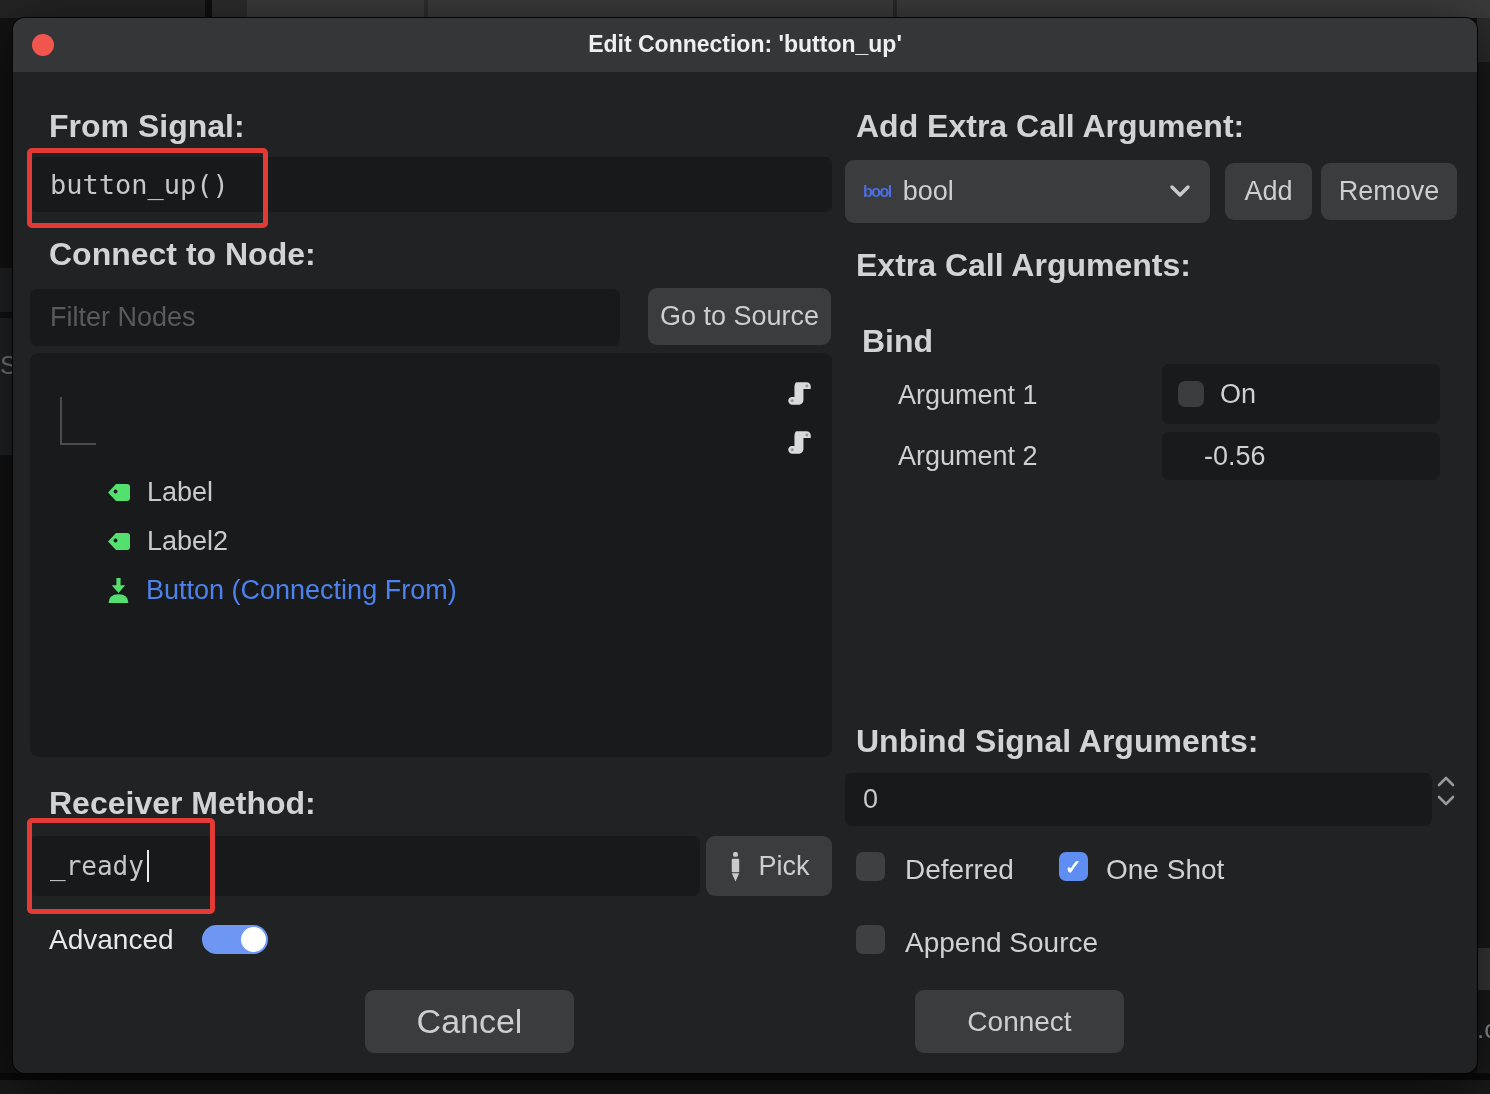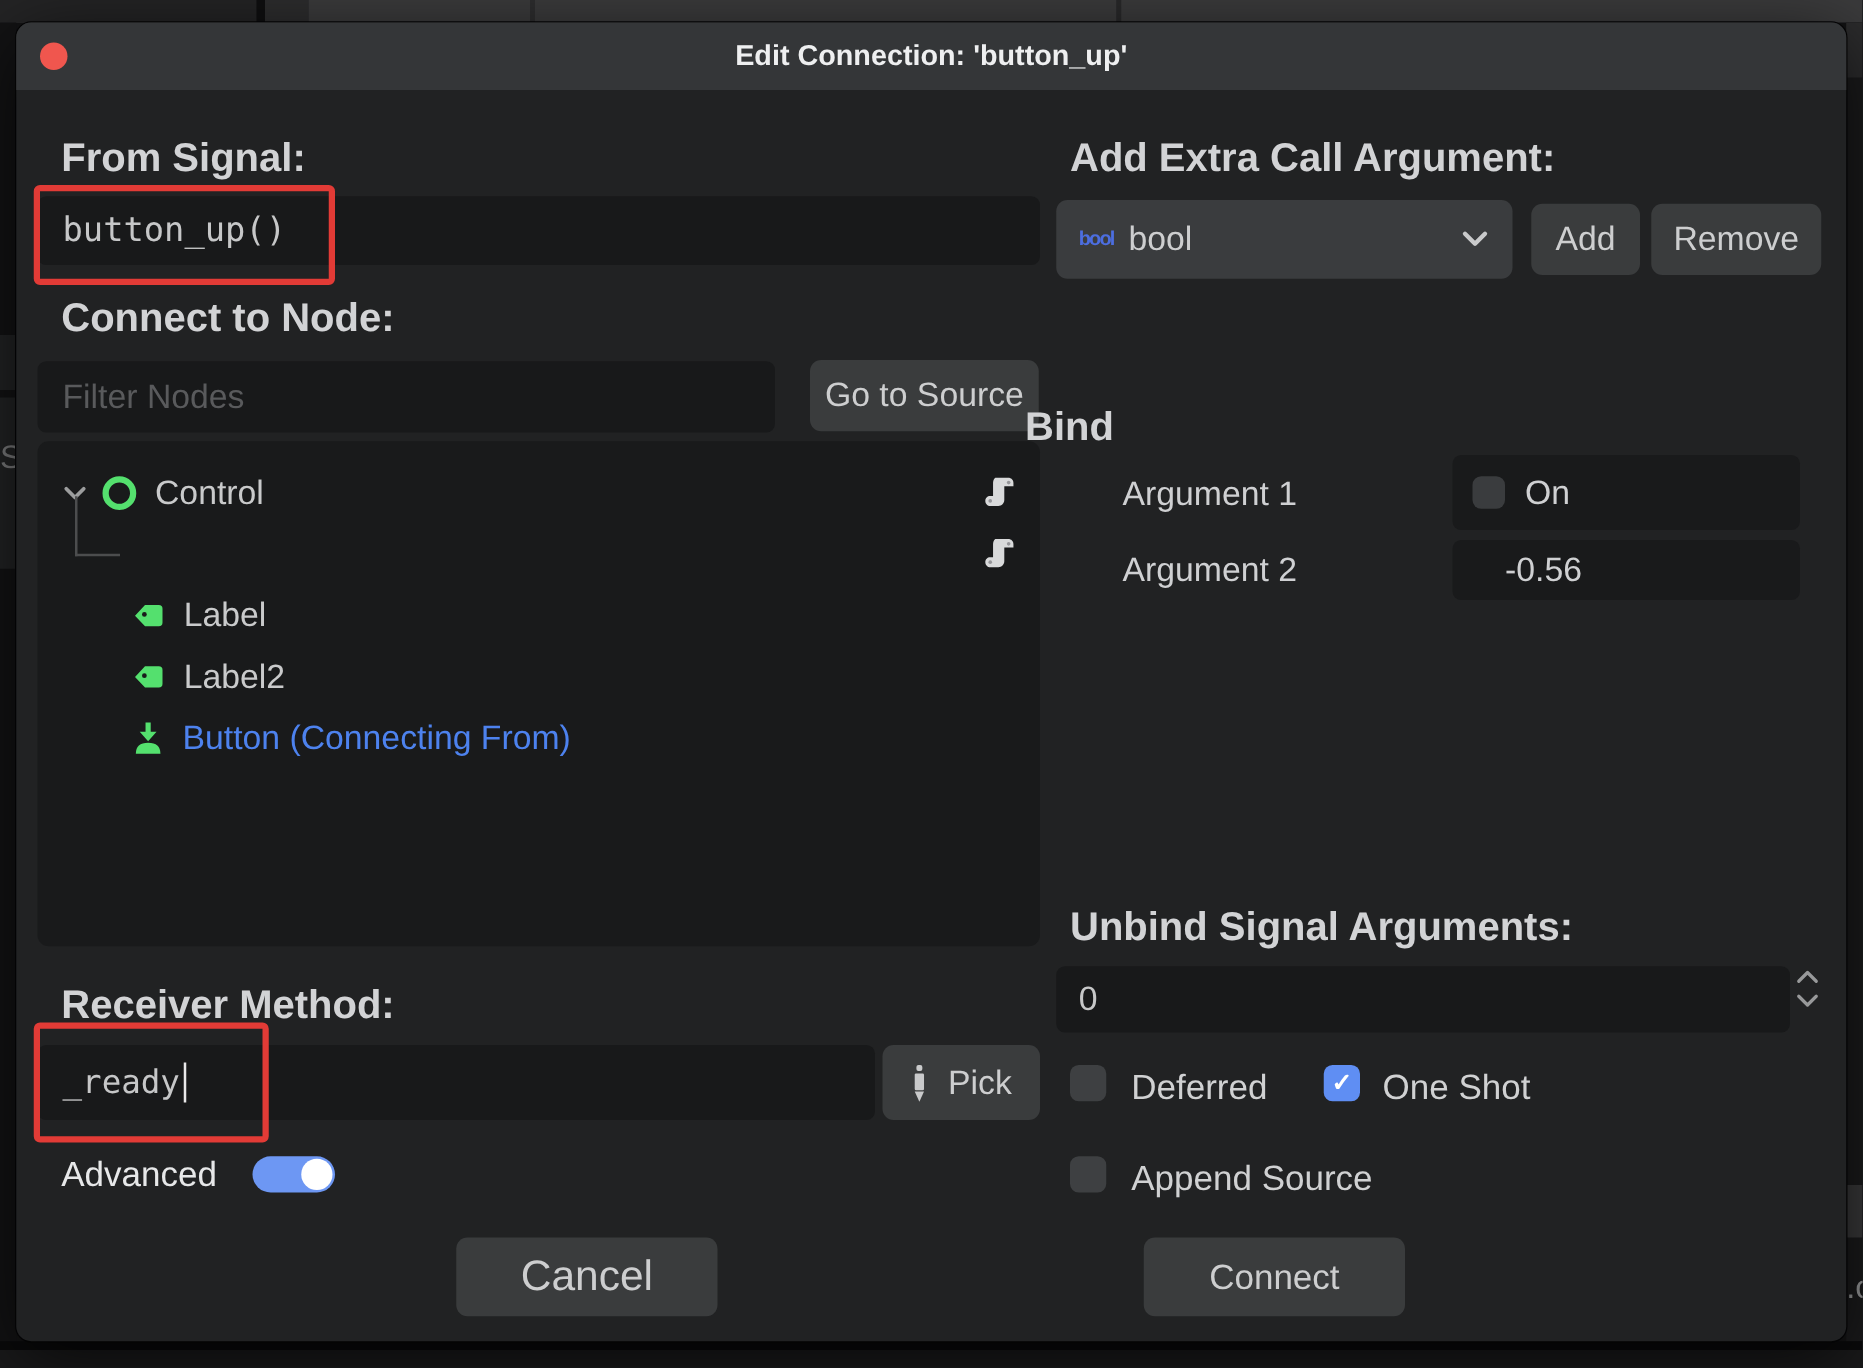--- a/index.html
+++ b/index.html
@@ -121,29 +121,20 @@
   <div class="redbox" style="left:14px;top:130px;width:231px;height:70px;"></div>
 
   <span class="lbl" style="left:36px;top:218px;">Connect to Node:</span>
   <input class="placeholder-input" style="left: 17px; top: 271px; width: 590px; height: 57px;" placeholder="Filter Nodes">
   <div class="btn" style="left:615px;top:270px;width:183px;height:57px;margin-left:20px;">
     <span>Go to Source</span>
   </div>
 
   <div class="panel" style="left:17px;top:335px;width:802px;height:404px;">
 
-    <div class="trow" style="left:20px;top:17px;">
-      <span style="margin-right:12px;">
-        <svg width="20" height="13" viewBox="0 0 20 13">
-            <polyline points="3,3 10,10 17,3" fill="none" stroke="#9c9d9e" stroke-width="3" stroke-linecap="round" stroke-linejoin="round"></polyline>
-          </svg>
-      </span>
-      <span style="width:27px;height:27px;border-radius:50%;border:5px solid #54e06e;box-sizing:border-box;margin-right:15px;"></span>
-      <span>Control</span>
-    </div>
     <svg class="script-ico" style="top:27px;" viewBox="0 0 24 24">
       <path fill="#d9dadb" d="M9.5 2h8.8C20.4 2 22 3.6 22 5.6V8h-6.5v9.8c0 2.3-1.9 4.2-4.2 4.2H5.6C3.6 22 2 20.4 2 18.4 2 16.5 3.5 15 5.4 15h2.1V6.2C7.5 3.9 8.4 2 9.5 2z"></path>
       <circle cx="18.6" cy="5.4" r="1.3" fill="#96969a"></circle>
         <circle cx="5.5" cy="18.4" r="1.3" fill="#96969a"></circle>
     </svg>
 
     <div class="conn-line"></div>
 
     <svg class="script-ico" style="top:76px;" viewBox="0 0 24 24">
       <path fill="#d9dadb" d="M9.5 2h8.8C20.4 2 22 3.6 22 5.6V8h-6.5v9.8c0 2.3-1.9 4.2-4.2 4.2H5.6C3.6 22 2 20.4 2 18.4 2 16.5 3.5 15 5.4 15h2.1V6.2C7.5 3.9 8.4 2 9.5 2z"></path>
@@ -213,21 +204,22 @@
       <polyline points="4,3 12,11 20,3" fill="none" stroke="#c9cacb" stroke-width="3.5" stroke-linecap="round" stroke-linejoin="round"></polyline>
     </svg>
   </div>
   <div class="btn" style="left:1212px;top:145px;width:87px;height:57px;">
     <span>Add</span>
   </div>
   <div class="btn" style="left:1308px;top:145px;width:136px;height:57px;">
     <span>Remove</span>
   </div>
 
-  <span class="lbl" style="left:807px;top:305px;text-align:right;">Bind</span>
+  <span class="lbl" style="left:843px;top:229px;">Extra Call Arguments:</span>
+  <span class="lbl" style="left:849px;top:305px;text-align:right;">Bind</span>
 
   <span class="plain" style="left:885px;top:362px;">Argument 1</span>
   <div class="valbox" style="left:1149px;top:346px;width:278px;height:60px;">
     <span class="mini-cb"></span>
     <span>On</span>
   </div>
 
   <span class="plain" style="left:885px;top:423px;">Argument 2</span>
   <div class="valbox" style="left:1149px;top:414px;width:278px;height:48px;padding-left:42px;">
     <span>-0.56</span>

